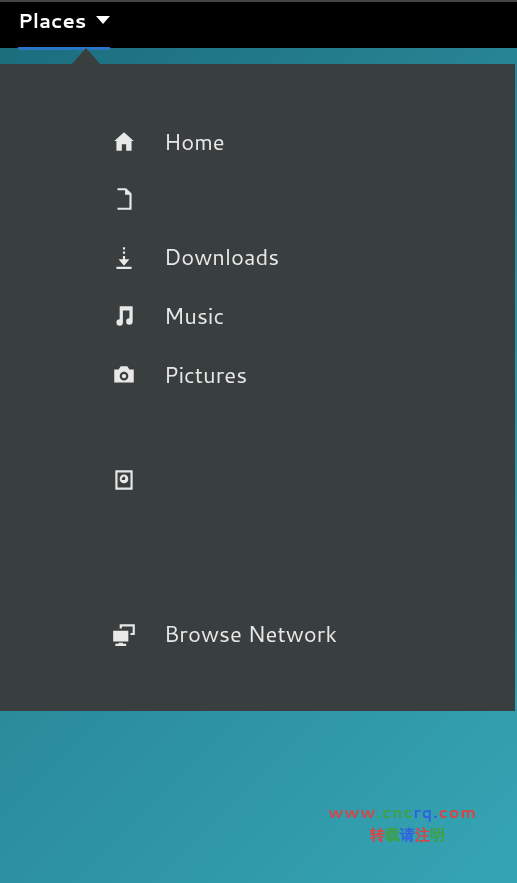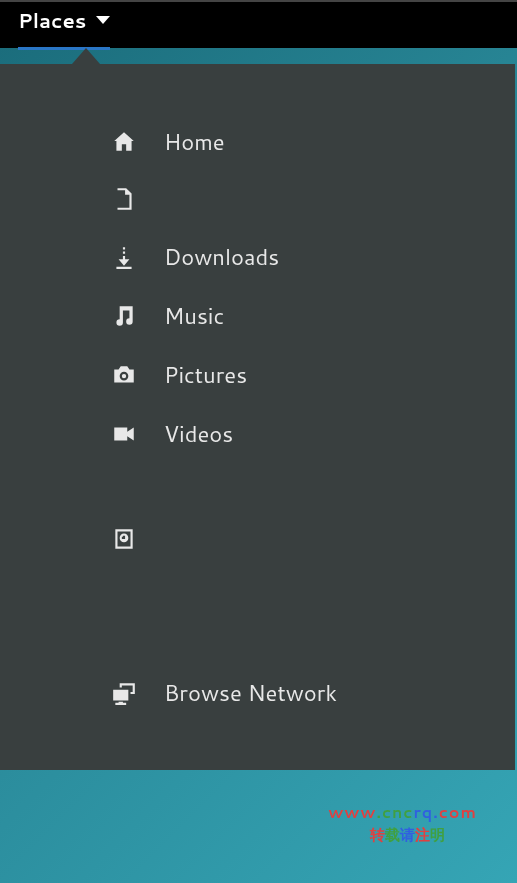--- a/index.html
+++ b/index.html
@@ -175,28 +175,20 @@
 
     <div class="menu-item">
       <span class="icon-wrap">
         <svg viewBox="0 0 24 24">
             <path d="M3 7 L7 7 L9 4 L15 4 L17 7 L21 7 L21 19 L3 19 Z M12 9 A4 4 0 1 0 12 17 A4 4 0 1 0 12 9 Z M12 11 A2 2 0 1 1 12 15 A2 2 0 1 1 12 11 Z" fill-rule="evenodd"></path>
           </svg>
       </span>
       <span>Pictures</span>
     </div>
 
-    <div class="menu-item">
-      <span class="icon-wrap">
-        <svg viewBox="0 0 24 24">
-            <path d="M3 6 L15 6 L15 10 L21 6 L21 18 L15 14 L15 18 L3 18 Z"></path>
-          </svg>
-      </span>
-      <span>Videos</span>
-    </div>
 
     <div class="menu-section-gap"></div>
 
     <div class="menu-item">
       <span class="icon-wrap">
         <svg viewBox="0 0 24 24">
             <path d="M4 3 L20 3 L20 21 L4 21 Z M6 5 L6 19 L18 19 L18 5 Z M12 7 A4 4 0 1 0 12 15 A4 4 0 1 0 12 7 Z M13 9 L13 12 L10 12 L10 10 L11 10 L11 9 Z" fill-rule="evenodd"></path>
           </svg>
       </span>
     </div>

